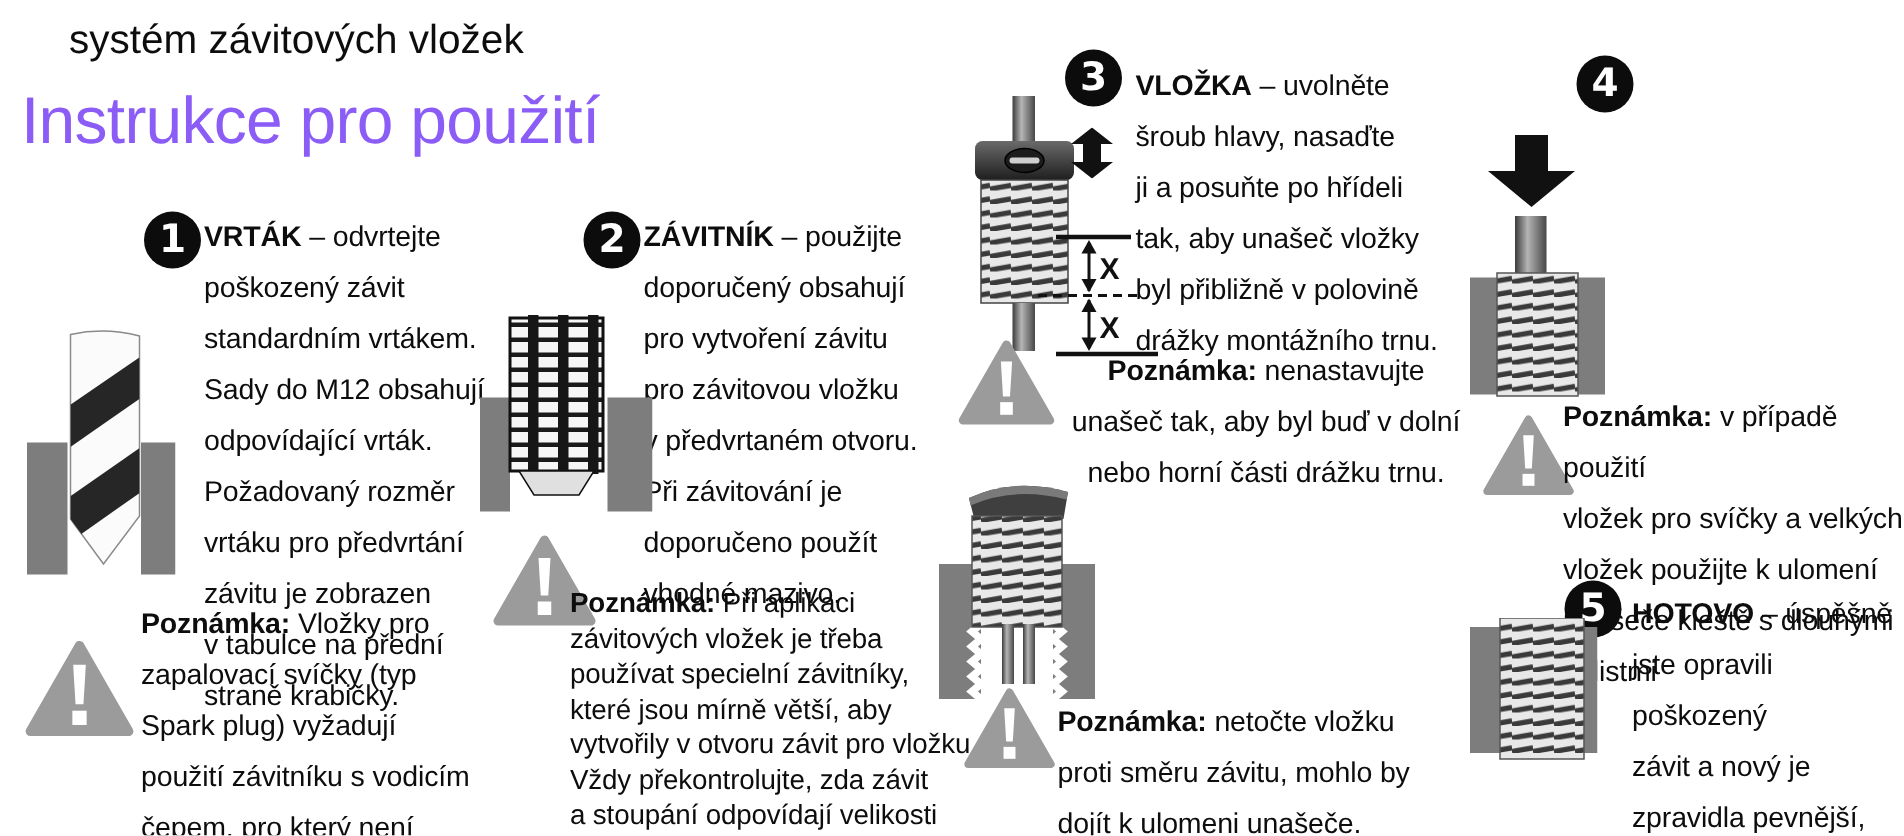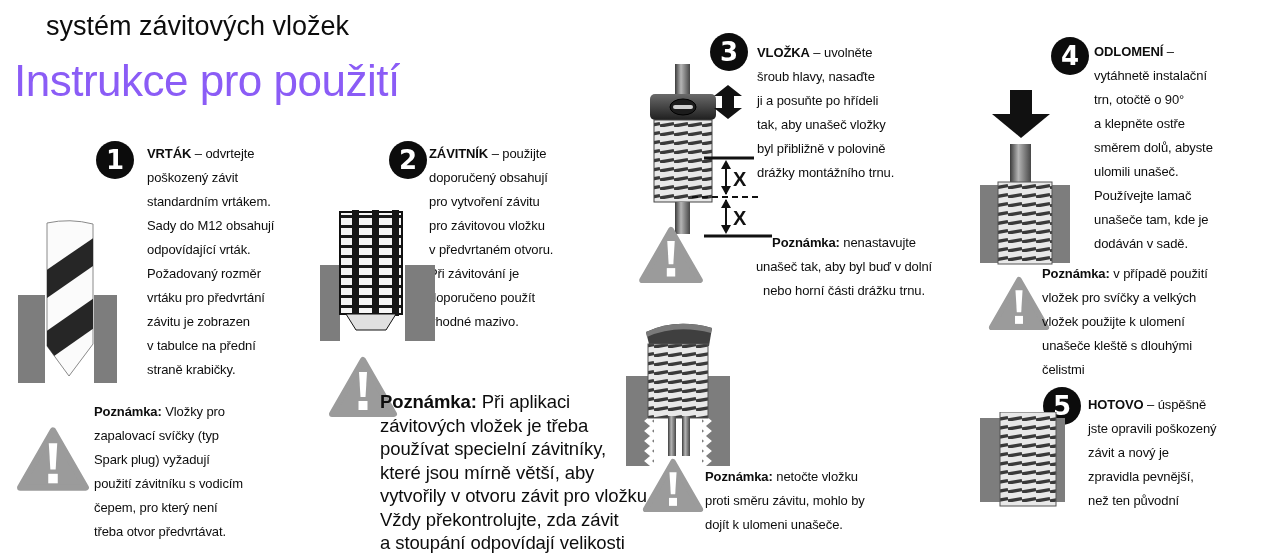--- a/index.html
+++ b/index.html
@@ -1,19 +1,19 @@
 <!DOCTYPE html>
 <html><head>
 <meta charset="utf-8">
 <style>
   html,body{margin:0;padding:0;background:#fff;}
   .page{position:relative;width:1269px;height:557px;background:#ffffff;overflow:hidden;
         font-family:"Liberation Sans", sans-serif;color:#0d0d0d;}
   .abs{position:absolute;}
-  .txt{font-size:13px;line-height:24px;letter-spacing:-0.1px;}
+  .txt{font-size:19px;line-height:34px;letter-spacing:-0.1px;}
   .txt-sm{font-size:18.5px;line-height:23.5px;letter-spacing:-0.1px;margin-top:35px;}
   .pre{white-space:pre-line;}
   .kicker{font-size:27px;}
   .title{font-size:44px;color:#8b5cf6;letter-spacing:-0.5px;}
   .badge{width:38px;height:38px;border-radius:50%;background:#0c0c0c;color:#fff;
          display:flex;align-items:center;justify-content:center;
          font-size:26px;font-weight:800;font-family:"DejaVu Sans", sans-serif;}
   b{font-weight:700;}
   svg{display:block;}
   text{font-family:"Liberation Sans", sans-serif;}
@@ -49,21 +49,21 @@
       </symbol>
     </defs>
   </svg>
 
   <div class="abs kicker" style="left:46px;top:11px;">systém závitových vložek</div>
   <div class="abs title" style="left:14px;top:56px;">Instrukce pro použití</div>
 
   <div class="abs badge" style="left:96px;top:141px;">
       <span>1</span>
     </div>
-  <div class="abs txt" style="left:147px;top:142px;width:235px;"><b class="pre">VRTÁK</b> <span class="pre">– odvrtejte
+  <div class="abs txt" style="left:136px;top:142px;width:235px;"><b class="pre">VRTÁK</b> <span class="pre">– odvrtejte
 poškozený závit
 standardním vrtákem.
 Sady do M12 obsahují
 odpovídající vrták.
 Požadovaný rozměr
 vrtáku pro předvrtání
 závitu je zobrazen
 v tabulce na přední
 straně krabičky.</span></div>
 
@@ -190,29 +190,20 @@
   <svg class="abs" style="left:980px;top:90px;" width="90" height="178">
     <rect x="30" y="0" width="22" height="24" fill="#111"></rect>
     <polygon points="12,24 70,24 41,48" fill="#111"></polygon>
     <rect x="30" y="54" width="21" height="44" fill="url(#gMetal)"></rect>
     <rect x="0" y="95" width="90" height="78" fill="#7d7d7d"></rect>
     <rect x="18" y="92" width="54" height="82" fill="url(#pCoil)" stroke="#555" stroke-width="1"></rect>
   </svg>
   <div class="abs badge" style="left:1051px;top:37px;">
       <span>4</span>
     </div>
-  <div class="abs txt" style="left:1094px;top:40px;width:176px;"><b class="pre">ODLOMENÍ</b> <span class="pre">–
-vytáhnetě instalační
-trn, otočtě o 90°
-a klepněte ostře
-směrem dolů, abyste
-ulomili unašeč.
-Používejte lamač
-unašeče tam, kde je
-dodáván v sadě.</span></div>
 
   <svg class="abs" style="left:988px;top:276px;" width="62" height="55" viewBox="0 0 70 62">
       <use href="#symWarn"></use>
     </svg>
   <div class="abs txt" style="left:1042px;top:262px;width:232px;"><b class="pre">Poznámka:</b> <span class="pre">v případě použití
 vložek pro svíčky a velkých
 vložek použijte k ulomení
 unašeče kleště s dlouhými
 čelistmi</span></div>
 

